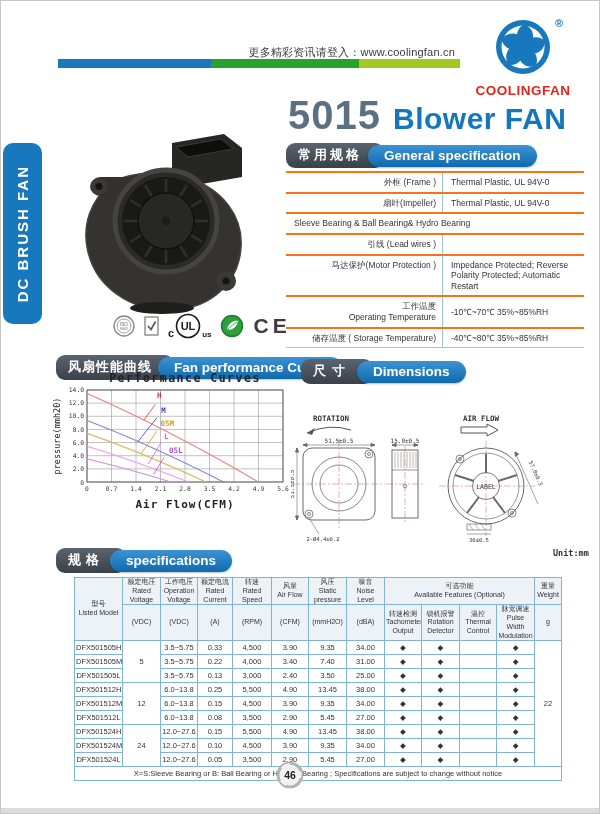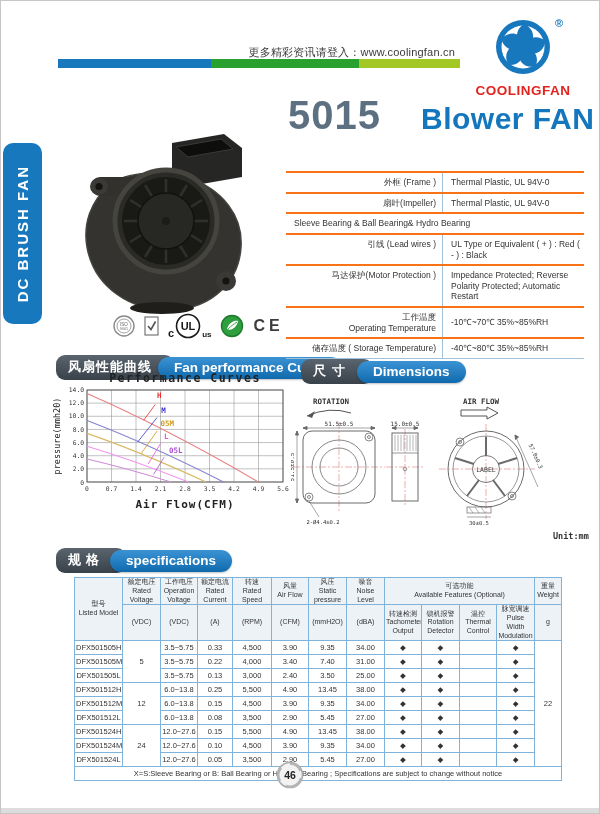--- a/index.html
+++ b/index.html
@@ -13,21 +13,21 @@
   .tricolor{position:absolute;left:57px;top:58px;width:402px;height:9px;display:flex;}
   .tricolor span{height:100%;}
   .seg-blue{width:153px;background:#1878be;}
   .seg-green{width:148px;background:#28a12f;}
   .seg-lime{width:101px;background:#a3c824;}
   .logo-block{position:absolute;left:468px;top:16px;width:108px;text-align:center;}
   .logo-reg{position:absolute;right:14px;top:0;font-size:11px;color:#1878be;font-weight:bold;}
   .brand-name{margin-top:2px;font-size:13.5px;font-weight:bold;color:#e3231d;letter-spacing:.5px;}
 
   
-  .title-row{position:absolute;left:287px;top:92px;display:flex;align-items:baseline;white-space:nowrap;gap:28px;}
+  .title-row{position:absolute;left:287px;top:92px;display:flex;align-items:baseline;white-space:nowrap;}
   .title-model{font-size:40px;font-weight:bold;color:#5c7082;letter-spacing:1px;}
   .title-product{font-size:30px;font-weight:bold;color:#1477bd;margin-left:12px;letter-spacing:.5px;}
 
   
   .side-tab{position:absolute;left:2px;top:142px;width:39px;height:181px;background:#1878be;border-radius:10px;
             display:flex;align-items:center;justify-content:center;}
   .side-tab span{writing-mode:vertical-rl;text-orientation:mixed;transform:rotate(180deg);
                  color:#fff;font-weight:bold;font-size:15px;letter-spacing:2px;white-space:nowrap;}
 
   
@@ -41,29 +41,29 @@
   
   .gen-table{position:absolute;left:285px;top:170px;width:298px;font-size:8.5px;color:#333;}
   .gen-row{display:flex;border-top:2px solid #f97316;}
   .gen-row:last-child{border-bottom:1px solid #9fc3df;}
   .gen-label{width:150px;border-right:1px solid #9fc3df;text-align:right;padding:4px 6px 4px 0;line-height:1.25;}
   .gen-value{flex:1;padding:4px 2px 4px 8px;line-height:1.25;display:flex;flex-direction:column;justify-content:center;text-align:left;}
 
   
   .product-photo{position:absolute;left:73px;top:126px;}
   .certs{position:absolute;left:112px;top:306px;width:205px;height:38px;display:flex;align-items:center;gap:9px;}
-  .ce-mark{font-size:16px;font-weight:bold;color:#3c3c3c;letter-spacing:4px;font-family:"Liberation Sans",sans-serif;}
+  .ce-mark{font-size:21px;font-weight:bold;color:#3c3c3c;letter-spacing:4px;font-family:"Liberation Sans",sans-serif;}
   .culus{display:flex;align-items:flex-end;color:#1a1a1a;font-weight:bold;}
   .culus .c{font-size:11px;margin-right:1px;}
   .culus .us{font-size:8px;margin-left:1px;}
 
   
   .chart-wrap{position:absolute;left:50px;top:369px;}
   
-  .dims-wrap{position:absolute;left:290px;top:392px;}
+  .dims-wrap{position:absolute;left:290px;top:409px;}
 
   
   .spec-table-wrap{position:absolute;left:57px;top:576px;width:488px;margin-left:16px;}
   table.spec{border-collapse:collapse;width:488px;table-layout:fixed;}
   table.spec th,table.spec td{border:1px solid #7fb3d9;padding:0 1px;color:#333;overflow:hidden;}
   table.spec th{background:#edf2f7;font-weight:normal;font-size:7px;line-height:1.25;text-align:center;}
   table.spec td{font-size:7.5px;text-align:center;height:13px;background:#fff;}
   td.model-cell{text-align:left;padding-left:3px;}
   .diamond{color:#cf0a0a;font-size:8px;line-height:1;}
   td.note-cell{text-align:left;font-size:8px;padding:2px 6px;height:12px;}
@@ -162,20 +162,24 @@
       <span class="us">us</span>
     </div>
     <svg width="24" height="24" viewBox="0 0 24 24">
       <circle cx="12" cy="12" r="10.5" fill="#2e9e3e" stroke="#1d7a2c" stroke-width="1.4"></circle>
       <path d="M7,15 C9,8 15,6 18,7 C17,13 12,16.5 8.5,15.5 Z" fill="#ffffff"></path>
       <path d="M8,15 C11,12 14,10 17,8" fill="none" stroke="#2e9e3e" stroke-width=".9"></path>
     </svg>
     <span class="ce-mark">CE</span>
   </div>
 
+  <div class="badge-row" style="left:285px;top:142px;">
+    <span class="badge-zh">常用规格</span>
+    <span class="badge-en">General specification</span>
+  </div>
   <div class="badge-row" style="left:55px;top:354px;">
     <span class="badge-zh" style="letter-spacing:1px;">风扇性能曲线</span>
     <span class="badge-en">Fan performance Curve</span>
   </div>
   <div class="badge-row" style="left:300px;top:358px;">
     <span class="badge-zh" style="letter-spacing:6px;">尺寸</span>
     <span class="badge-en">Dimensions</span>
   </div>
   <div class="badge-row" style="left:55px;top:547px;">
     <span class="badge-zh" style="letter-spacing:5px;">规格</span>
@@ -195,21 +199,20 @@
         </div>
         <div class="gen-value">Thermal Plastic, UL 94V-0</div>
       </div>
       <div class="gen-row">
         <div class="gen-value">Sleeve Bearing &amp;  Ball Bearing&amp; Hydro Bearing</div>
       </div>
       <div class="gen-row">
         <div class="gen-label">
           <div>引线 (Lead wires  )</div>
         </div>
-        <div class="gen-value">UL Type or Equivalent ( + ) : Red ( - ) : Black</div>
       </div>
       <div class="gen-row">
         <div class="gen-label">
           <div>马达保护(Motor Protection )</div>
         </div>
         <div class="gen-value">Impedance Protected; Reverse Polarity Protected; Automatic Restart</div>
       </div>
       <div class="gen-row">
         <div class="gen-label">
           <div>工作温度</div>

